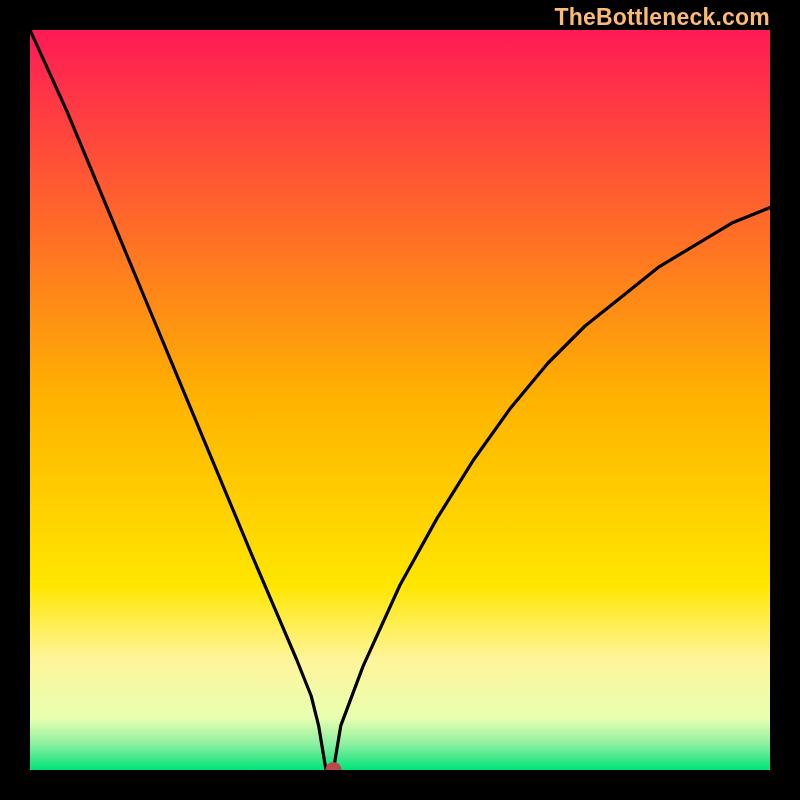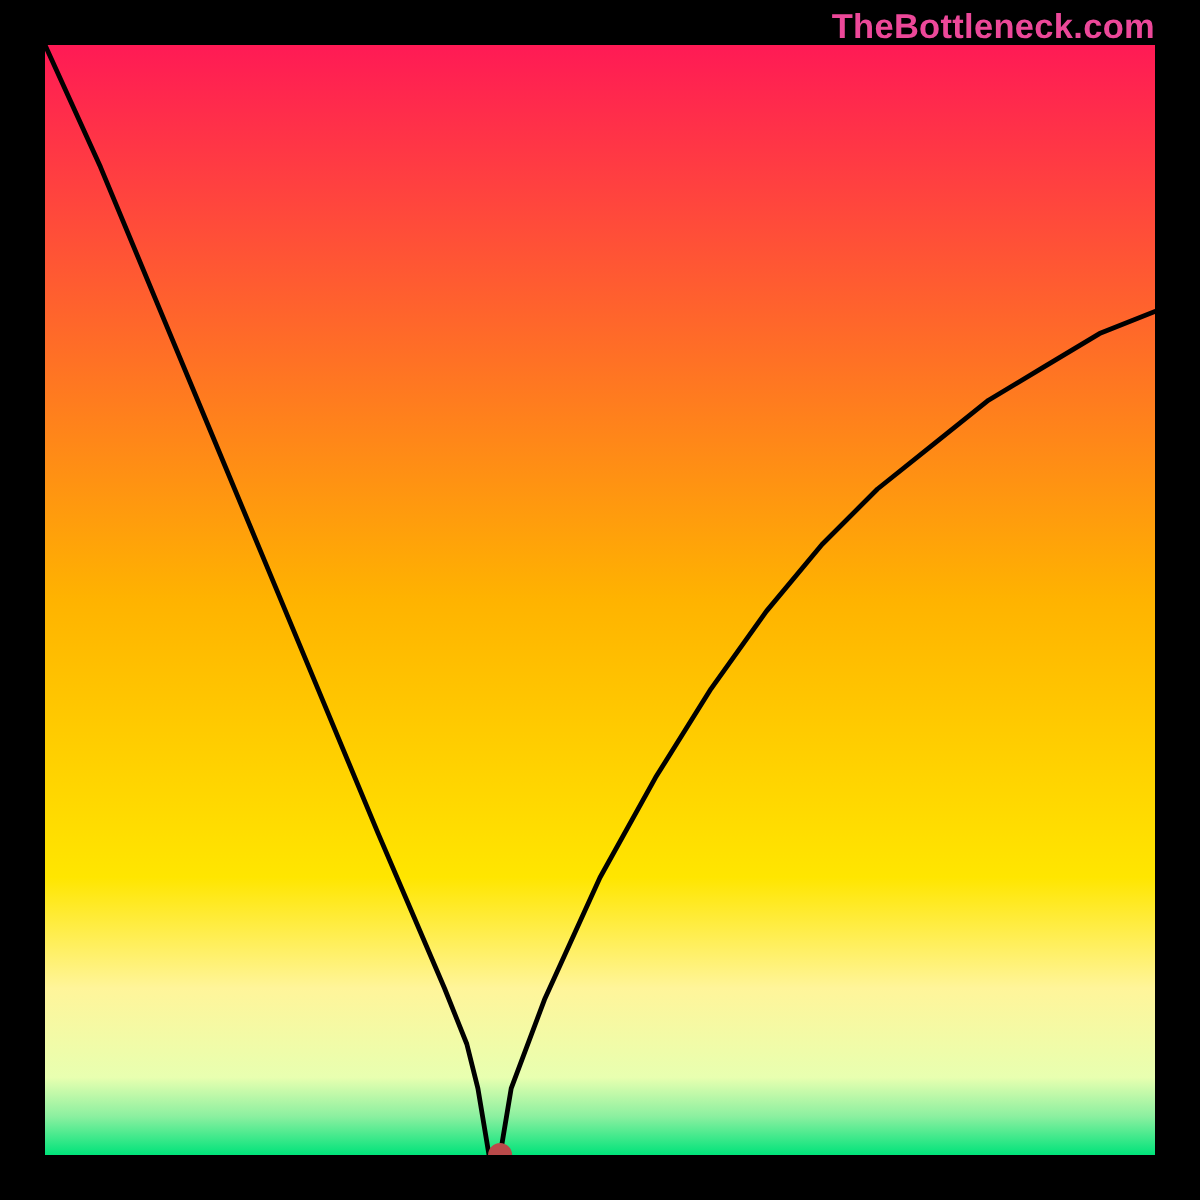--- a/index.html
+++ b/index.html
@@ -32,21 +32,21 @@
   }
   .curve-svg {
     position: absolute;
     left: 0; top: 0;
     width: 100%; height: 100%;
   }
   .watermark {
     position: absolute;
     top: 4px;
     right: 30px;
-    color: #ec4899;
+    color: #fdba74;
     font-size: 23px;
     font-weight: 600;
     letter-spacing: 0.2px;
   }
   .dot {
     fill: #b94a4a;
   }
 </style>
 </head>
 <body>

